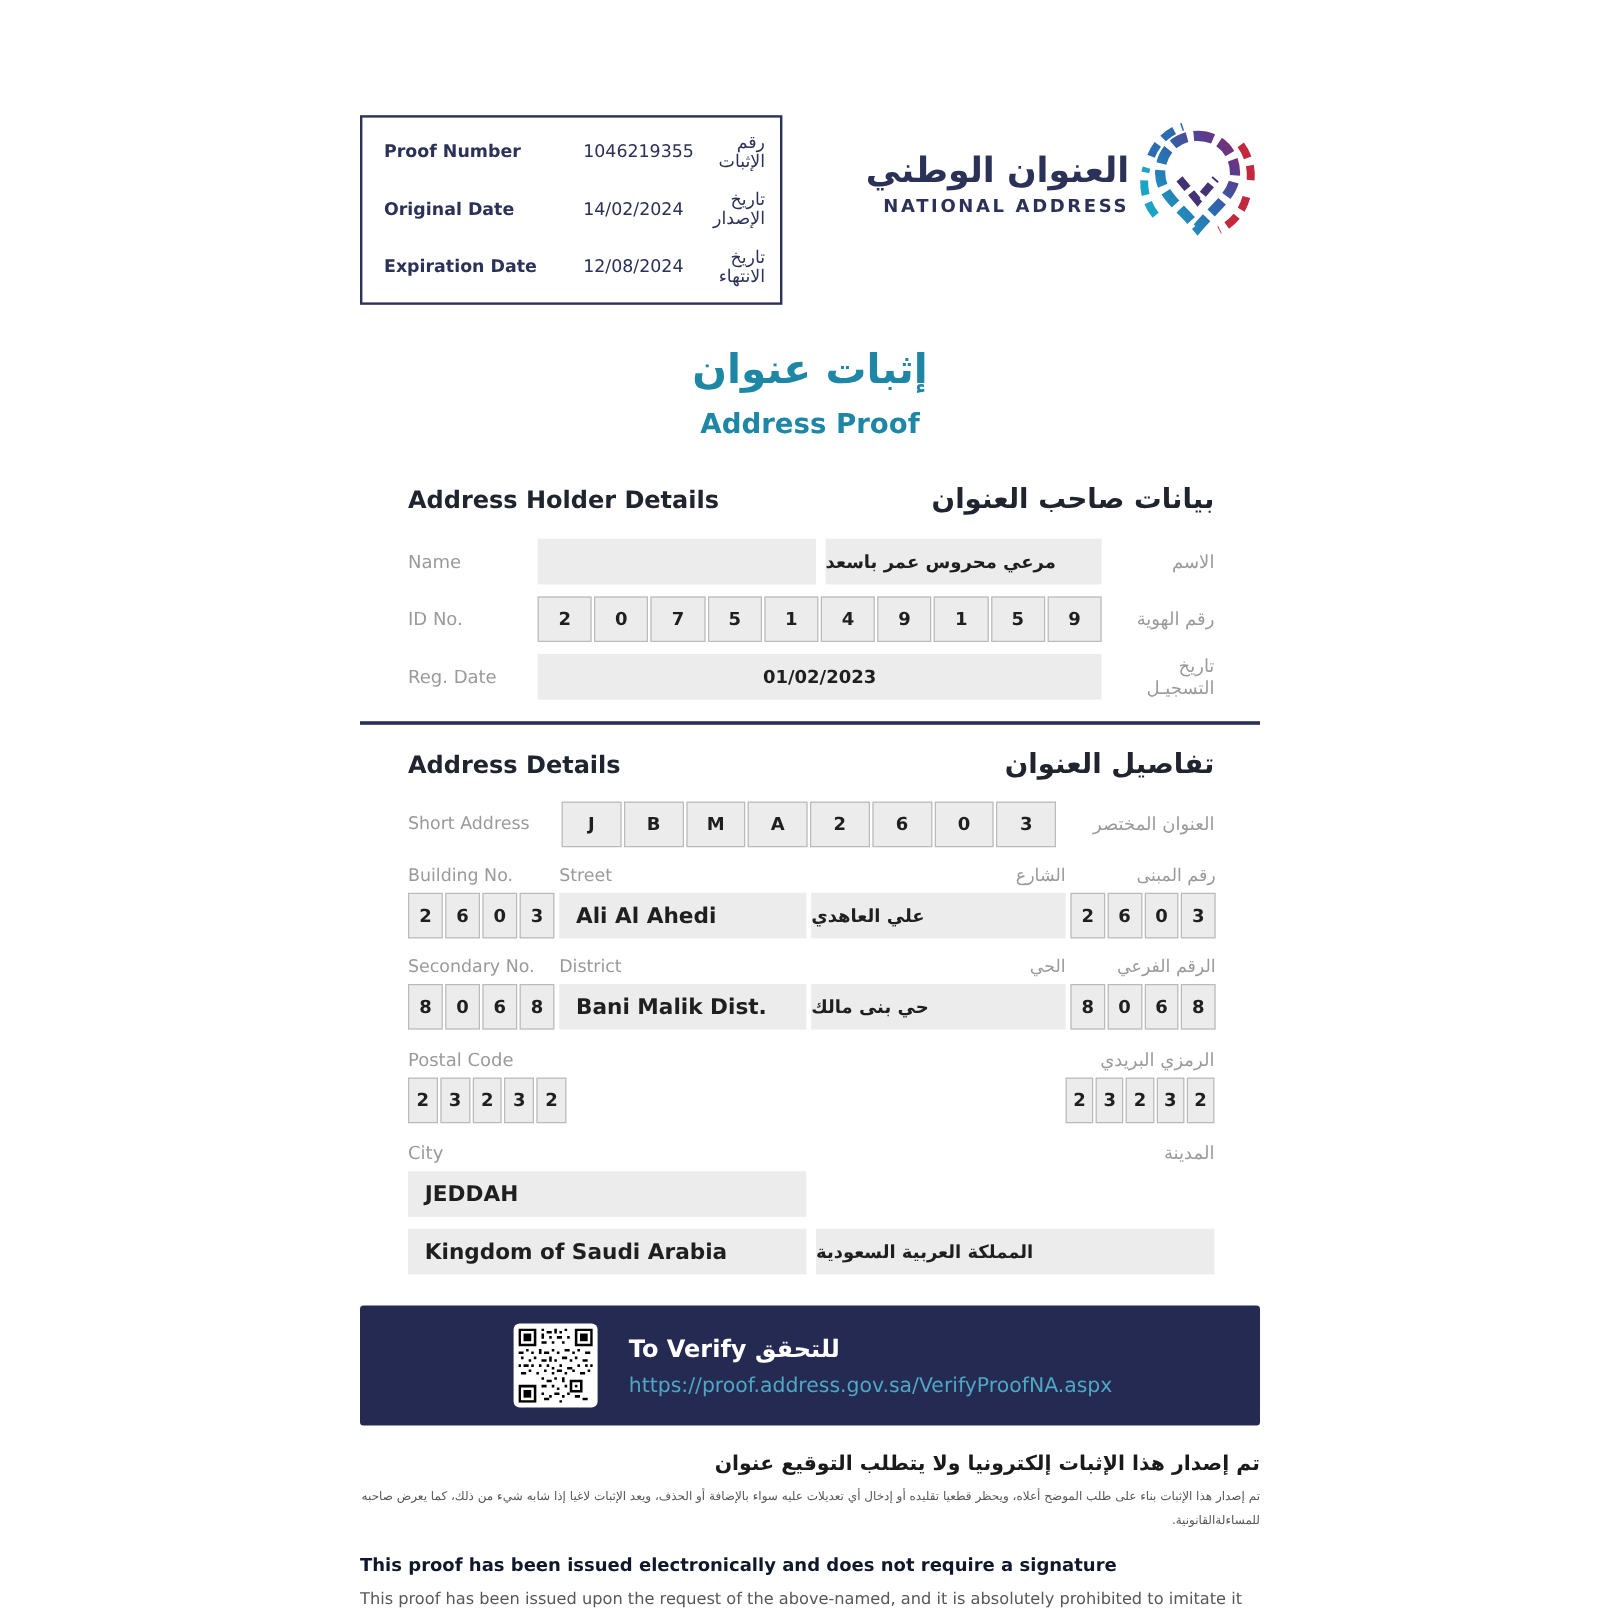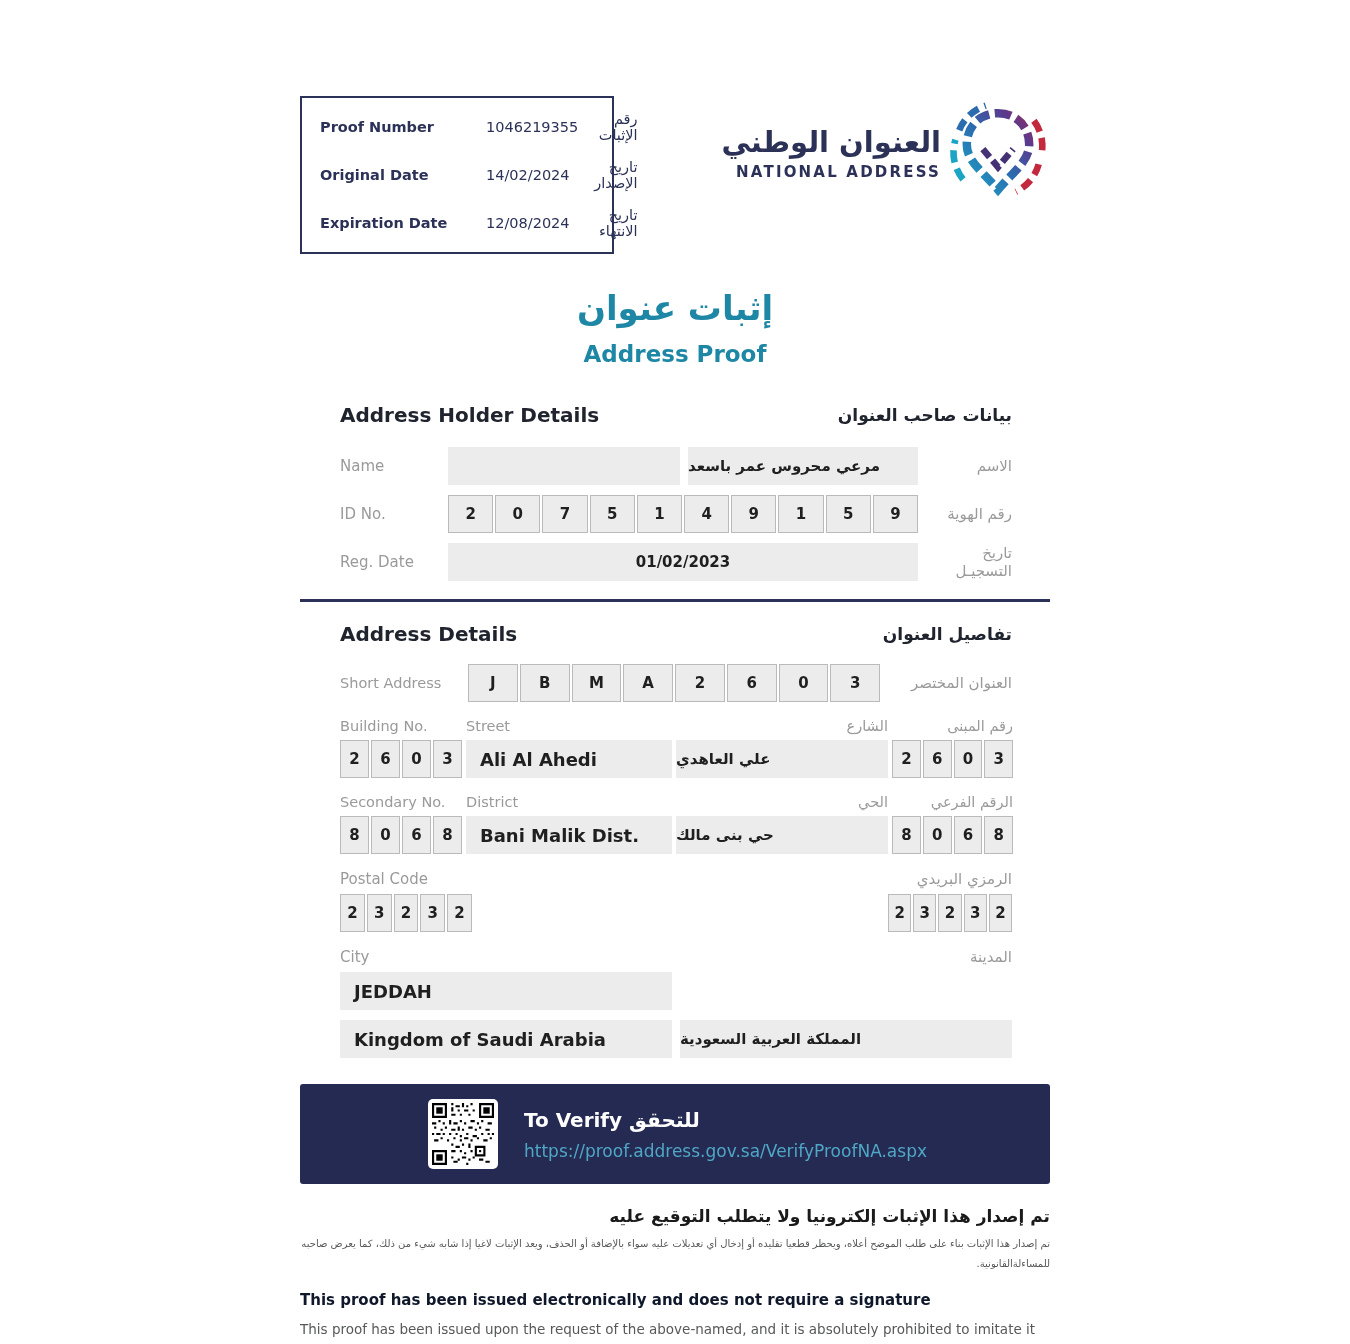--- a/index.html
+++ b/index.html
@@ -7,21 +7,21 @@
   body {
     width:1350px; height:1344px; overflow:hidden;
     font-family:"DejaVu Sans","Liberation Sans",sans-serif;
     color:#2b3157;
   }
   .page { width:750px; margin:0 auto; padding-top:96px; position:relative; }
 
   
   .top-header { display:flex; justify-content:space-between; align-items:flex-start; }
   .proof-box {
-    width:314px; border:2px solid #2b3157; padding:13px 16px 13px 18px;
+    width:352px; border:2px solid #2b3157; padding:13px 16px 13px 18px;
     display:grid; grid-template-columns:150px 1fr auto; row-gap:7px; column-gap:6px;
     align-items:center;
     gap:16px;
   }
   .proof-box .lbl-en { font-weight:bold; font-size:14.5px; color:#2b3157; }
   .proof-box .val   { font-size:14.5px; color:#2b3157; }
   .proof-box .lbl-ar{ font-size:14.5px; color:#2b3157; text-align:right; direction:rtl; }
 
   .logo-wrap { display:flex; align-items:center; gap:5px; margin-top:2px; }
   .logo-text { text-align:right; }
@@ -29,21 +29,21 @@
   .logo-en { font-size:15px; font-weight:bold; color:#2b3157; letter-spacing:2.2px; margin-top:4px; }
 
   
   .title-block { text-align:center; margin-top:34px; }
   .title-ar { font-size:34px; font-weight:bold; color:#1d87a5; direction:rtl; }
   .title-en { font-size:23px; font-weight:bold; color:#1d87a5; margin-top:13px; }
 
   
   .sec-head { display:flex; justify-content:space-between; align-items:center; padding:0 38px 0 40px; }
   .sec-head .en { font-size:20px; font-weight:bold; color:#20242e; }
-  .sec-head .ar { font-size:17px; font-weight:bold; color:#20242e; direction:rtl; }
+  .sec-head .ar { font-size:23px; font-weight:bold; color:#20242e; direction:rtl; }
 
   .gray-lbl { font-size:15px; color:#9a9a9a; }
   .gray-lbl.ar { direction:rtl; text-align:right; }
 
   .fill-box { background:#ececec; height:38px; display:flex; align-items:center; }
   .fill-box.val-en { padding-left:14px; font-size:18px; font-weight:bold; color:#1f1f1f; }
   .fill-box.val-ar { padding-right:14px; justify-content:flex-end; font-size:15px; font-weight:bold; color:#1f1f1f; direction:rtl; }
   .fill-box.center { justify-content:center; font-size:15px; font-weight:bold; color:#1f1f1f; }
 
   .cells { display:flex; gap:2px; height:38px; }
@@ -312,21 +312,21 @@
         </g>
       </svg>
     </div>
     <div class="verify-text">
       <div class="verify-title">To Verify للتحقق</div>
       <a class="verify-url" href="#">https://proof.address.gov.sa/VerifyProofNA.aspx</a>
     </div>
   </div>
 
   <div class="disc-ar">
-    <div class="t">تم إصدار هذا الإثبات إلكترونيا ولا يتطلب التوقيع عليه</div>
+    <div class="t">تم إصدار هذا الإثبات إلكترونيا ولا يتطلب التوقيع عنوان</div>
     <div class="b">تم إصدار هذا الإثبات بناء على طلب الموضح أعلاه، ويحظر قطعيا تقليده أو إدخال أي تعديلات عليه سواء بالإضافة أو الحذف، ويعد الإثبات لاغيا إذا شابه شيء من ذلك، كما يعرض صاحبه للمساءلةالقانونية.</div>
   </div>
   <div class="disc-en">
     <div class="t">This proof has been issued electronically and does not require a signature</div>
     <div class="b">This proof has been issued upon the request of the above-named, and it is absolutely prohibited to imitate it or make any modifications to it, whether by addition or deletion, and the proof is considered void if it is marred by something, and its owner is subject to legal accountability.</div>
   </div>
 
 </div>
 
 </body></html>

